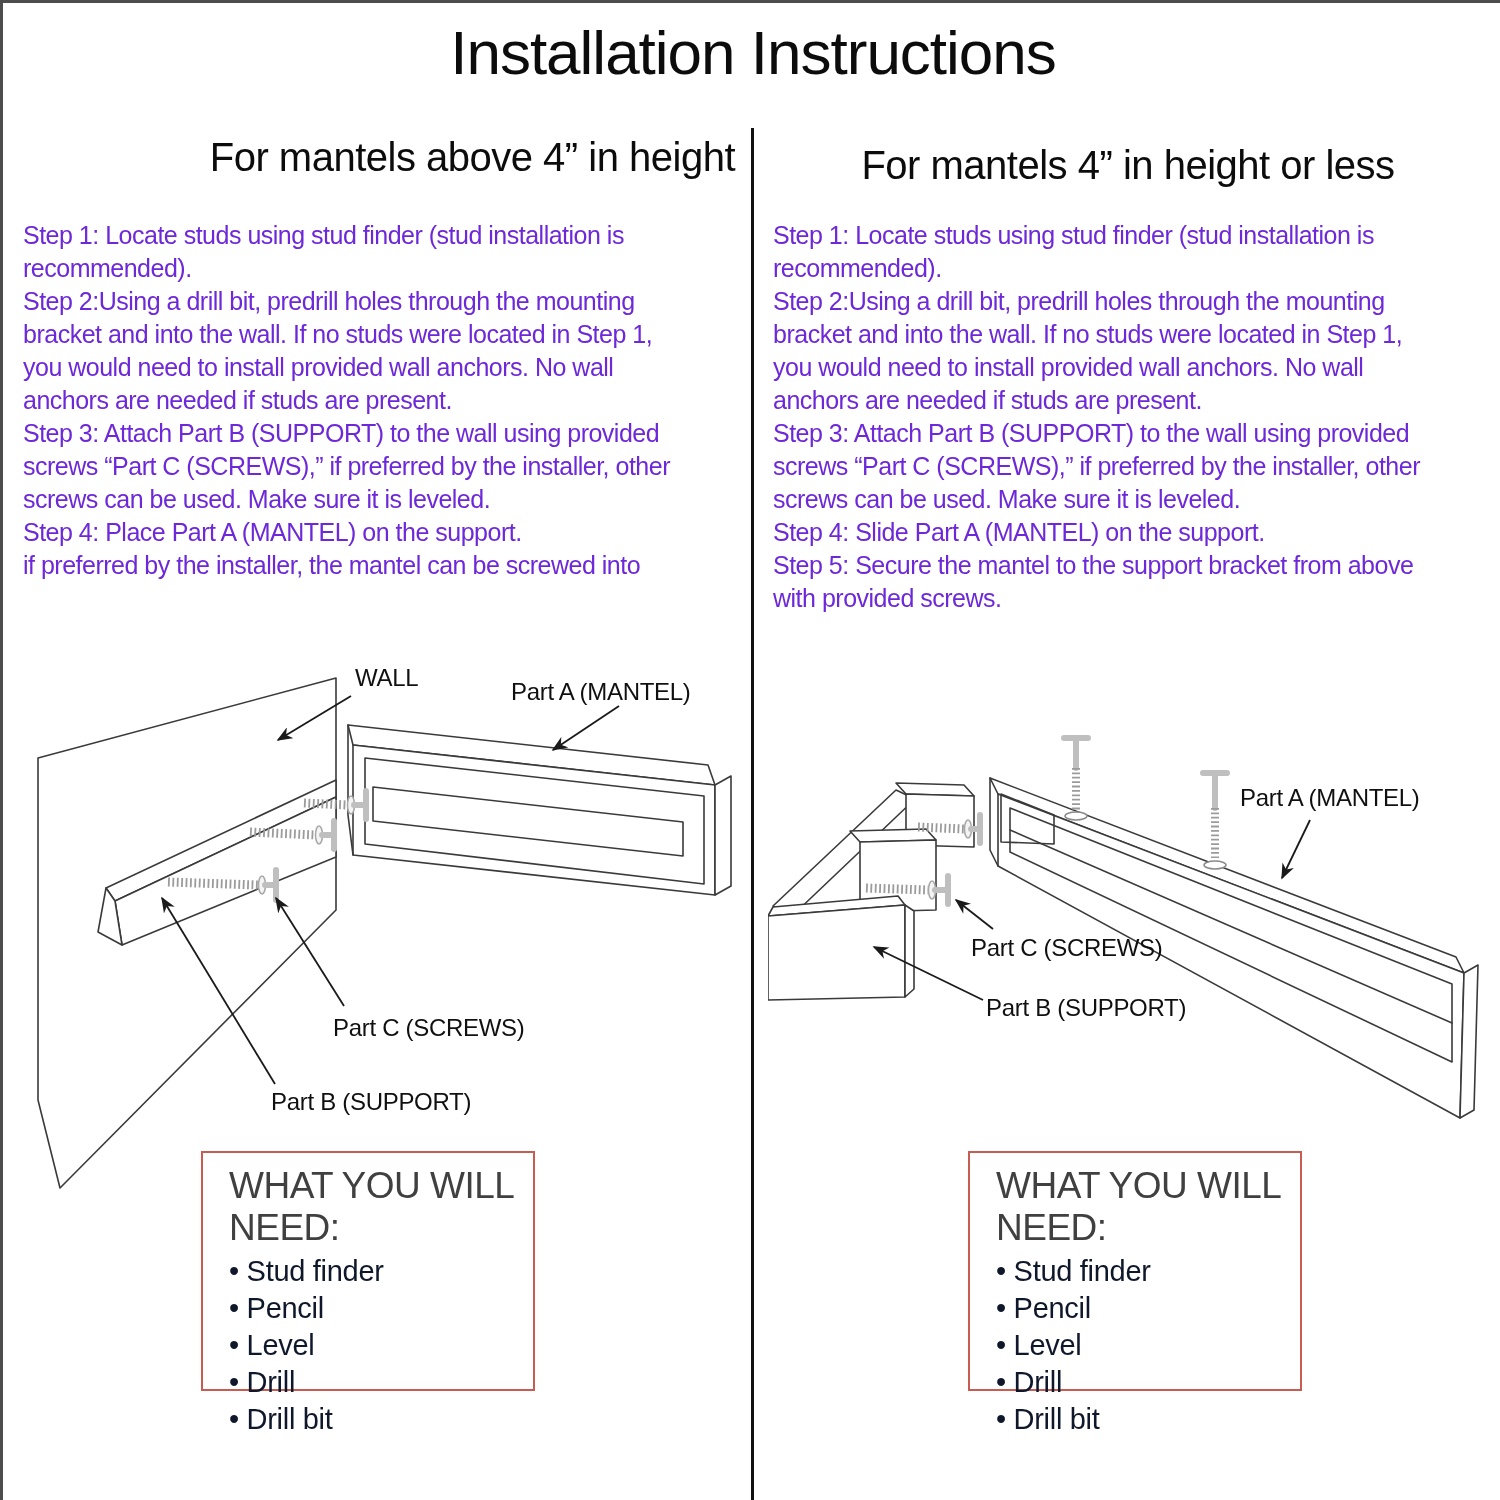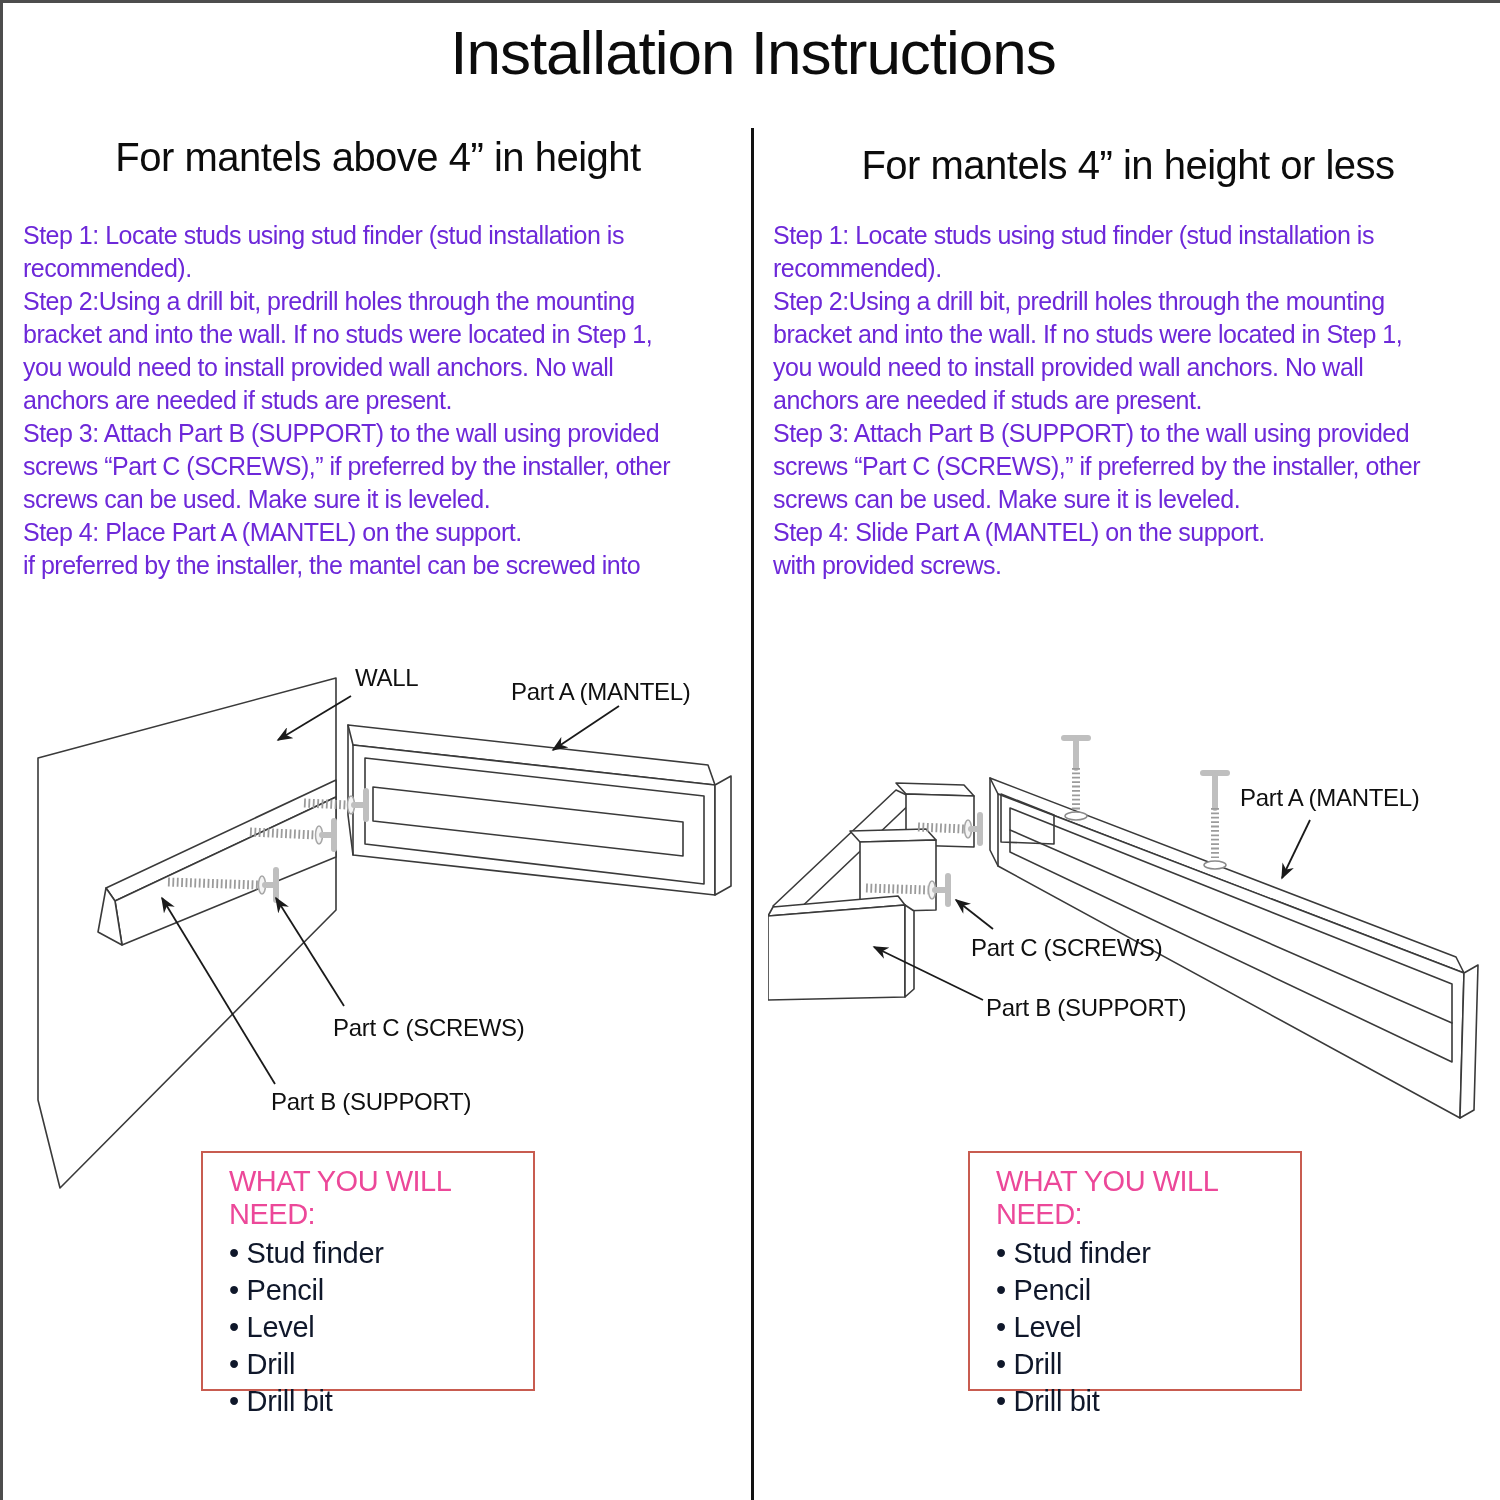--- a/index.html
+++ b/index.html
@@ -3,35 +3,35 @@
 <meta charset="utf-8">
 <style>
   html,body{margin:0;padding:0;background:#ffffff;}
   body{width:1500px;height:1500px;position:relative;font-family:"Liberation Sans","DejaVu Sans",sans-serif;color:#111;}
   .page{position:absolute;inset:0;background:#fff;border-top:3px solid #4d4d4d;border-left:3px solid #4d4d4d;}
   .title{position:absolute;top:14px;left:0;width:1500px;margin:0;text-align:center;
          font-size:62px;font-weight:400;letter-spacing:-1px;color:#0c0c0c;}
   .divider{position:absolute;left:748px;top:125px;width:3px;height:1375px;background:#111;}
   .col-heading{position:absolute;margin:0;width:714px;text-align:center;
                font-size:40px;font-weight:400;letter-spacing:-0.5px;color:#0c0c0c;top:132px;}
-  .col-heading.left{left:18px;}
+  .col-heading.left{left:18px;text-align:right;}
   .col-heading.right{left:768px;margin-top:8px;}
   .steps{position:absolute;top:216px;width:716px;font-size:25px;letter-spacing:-0.5px;
          line-height:33px;color:#6d28d9;}
   .steps.left{left:20px;}
   .steps.right{left:770px;}
   .step-line{white-space:nowrap;}
   svg.diagram{position:absolute;width:720px;height:545px;top:645px;}
   svg.diagram.left{left:15px;}
   svg.diagram.right{left:765px;}
   .needs-box{position:absolute;top:1148px;width:334px;height:240px;border:2px solid #c85c50;
              background:#fff;box-sizing:border-box;padding:10px 10px 0 26px;}
   .needs-box.left{left:198px;}
   .needs-box.right{left:965px;}
-  .needs-title{font-size:29px;letter-spacing:-0.5px;margin:2px 0 4px 0;font-weight:400;color:#ec4899;}
+  .needs-title{font-size:37px;letter-spacing:-0.5px;margin:2px 0 4px 0;font-weight:400;color:#404040;}
   .needs-item{font-size:29px;letter-spacing:-0.3px;line-height:37px;color:#0f172a;}
   
   .ln{fill:#ffffff;stroke:#3a3a3a;stroke-width:1.6;stroke-linejoin:round;}
   .ln-open{fill:none;stroke:#3a3a3a;stroke-width:1.6;stroke-linejoin:round;stroke-linecap:round;}
   .thread{stroke:#9b9b9b;stroke-width:9;stroke-dasharray:1.8 2.6;fill:none;}
   .threadv{stroke:#9b9b9b;stroke-width:8;stroke-dasharray:1.8 2.6;fill:none;}
   .hardware{stroke:#bfbfbf;stroke-width:6;stroke-linecap:round;fill:none;}
   .flange{fill:#f4f4f4;stroke:#a8a8a8;stroke-width:1.5;}
   .washer{fill:#ffffff;stroke:#8a8a8a;stroke-width:1.5;}
   .arrow{stroke:#1a1a1a;stroke-width:1.8;fill:none;}
@@ -66,20 +66,21 @@
     <div class="step-line">Step 1: Locate studs using stud finder (stud installation is</div>
     <div class="step-line">recommended).</div>
     <div class="step-line">Step 2:Using a drill bit, predrill holes through the mounting</div>
     <div class="step-line">bracket and into the wall. If no studs were located in Step 1,</div>
     <div class="step-line">you would need to install provided wall anchors. No wall</div>
     <div class="step-line">anchors are needed if studs are present.</div>
     <div class="step-line">Step 3: Attach Part B (SUPPORT) to the wall using provided</div>
     <div class="step-line">screws “Part C (SCREWS),” if preferred by the installer, other</div>
     <div class="step-line">screws can be used. Make sure it is leveled.</div>
     <div class="step-line">Step 4: Slide Part A (MANTEL) on the support.</div>
+    <div class="step-line">Step 5: Secure the mantel to the support bracket from above</div>
     <div class="step-line">with provided screws.</div>
   </div>
 
   <svg class="diagram left" viewBox="0 0 720 545">
     <defs>
       <marker id="arwL" viewBox="0 0 10 8" refX="9" refY="4" markerWidth="9" markerHeight="7" orient="auto">
         <path d="M0,0 L10,4 L0,8 L3,4 Z" fill="#1a1a1a"></path>
       </marker>
     </defs>
 

